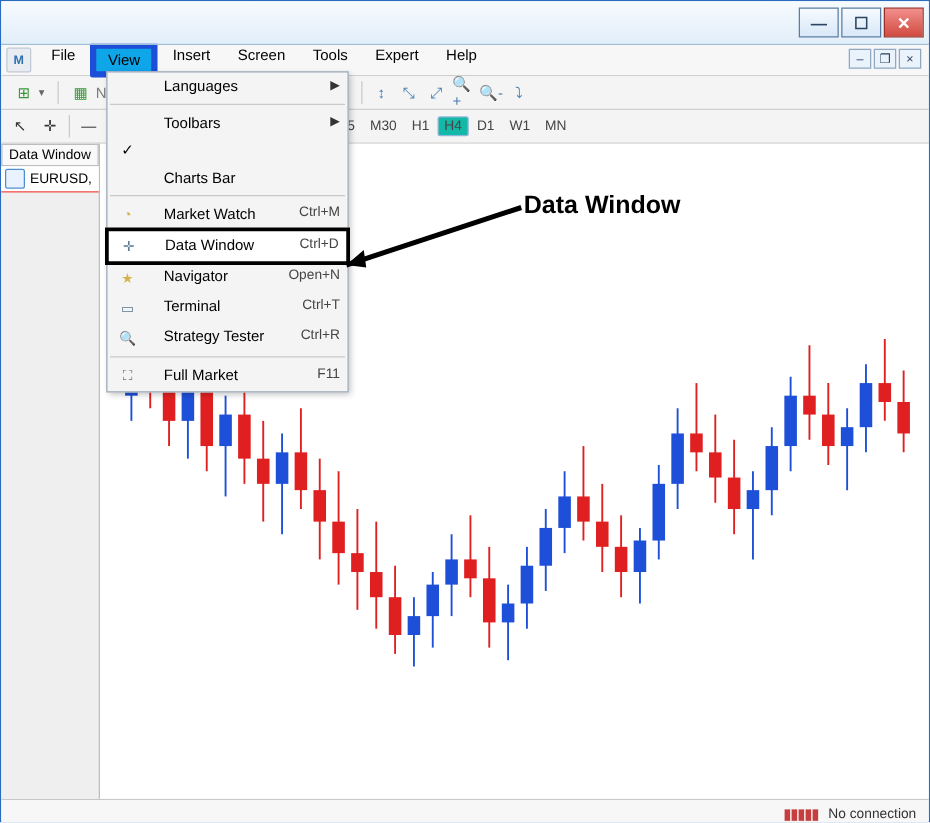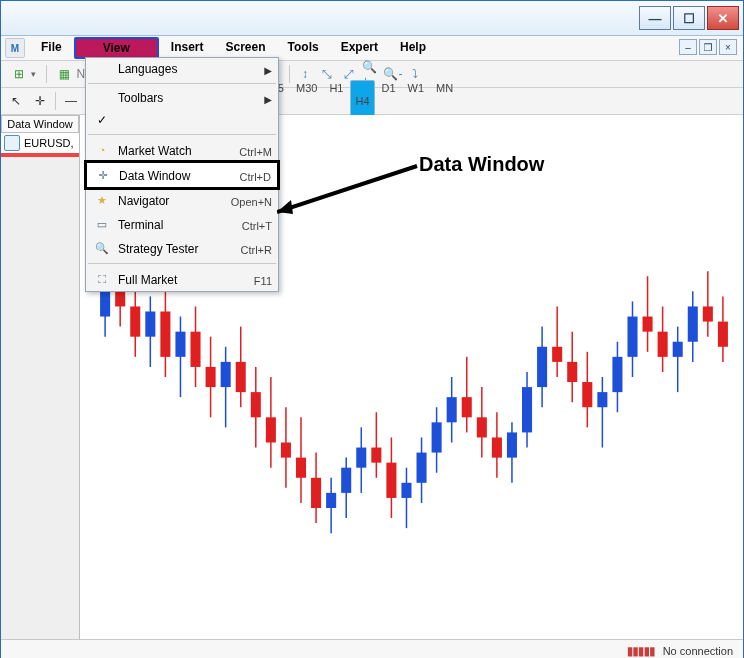--- a/index.html
+++ b/index.html
@@ -86,26 +86,25 @@
     height: 18px;
     background: #e9edf2;
     border: 1px solid #c0c9d6;
     border-radius: 2px;
     margin-right: 4px;
     display:flex;align-items:center;justify-content:center;font-size:10px;color:#3070b0;font-weight:bold;
   }
   .menu-item {
     padding: 3px 10px;
     cursor: default;
-    font-weight: bold;
   }
   .menu-item.active {
-    background: #be185d;
-    border: 2px solid #1d4ed8;
-    padding: 2px 27px;
+    background: #0ea5e9;
+    border: 5px solid #1d4ed8;
+    padding: 2px 9px;
     border-radius: 2px;
   }
   
   .toolbar {
     height: 26px;
     background: #f4f4f4;
     border-bottom: 1px solid #d0d0d0;
     display: flex;
     align-items: center;
     padding-left: 6px;
@@ -125,24 +124,24 @@
   }
   .divider {
     width: 1px; height: 18px; background: #c9c9c9;
   }
   .tf-btn {
     padding: 2px 5px;
     color: #444;
     font-size: 11px;
   }
   .tf-btn.active {
-    background: #0ea5e9;
+    background: #14b8a6;
     border: 1px solid #8fb6db;
     border-radius: 2px;
-    padding: 14px 4px;
+    padding: 1px 4px;
   }
   
   .toolbar2 {
     height: 26px;
     background: #f4f4f4;
     border-bottom: 1px solid #d0d0d0;
     display:flex;align-items:center;padding-left:6px;gap:6px;
   }
   .tool-small {
     width: 18px; height:18px;
@@ -163,21 +162,21 @@
   .left-tab {
     font-size: 11px;
     background: #f9f9f9;
     border: 1px solid #bdbdbd;
     text-align: center;
     padding: 2px 0;
   }
   .left-header {
     font-size: 11px;
     background: #fff;
-    border-bottom: 4px solid #ef4444;
+    border-bottom: 1px solid #ef4444;
     padding: 2px 3px;
     display:flex;align-items:center;gap:4px;
   }
   .left-header .hicon {
     width:14px;height:14px;border:1px solid #4e8fd0;border-radius:2px;background:#e9f2ff;
   }
   .left-row {
     font-size: 11px;
     background: #fff;
     border-bottom: 1px solid #e4e4e4;
@@ -212,23 +211,23 @@
     left: 84px;
     top: 56px;
     width: 192px;
     background: #f4f4f4;
     border: 1px solid #9aa7b6;
     box-shadow: 2px 2px 5px rgba(0,0,0,0.25);
     z-index: 20;
   }
   .dd-item {
     display:flex;
-    align-items:flex-end;
+    align-items:flex-start;
     padding: 4px 6px 4px 8px;
-    gap: 8px;
+    gap: 21px;
     font-size: 12px;
     position: relative;
   }
   .dd-icon {
     width: 16px; height: 16px; display:flex;align-items:center;justify-content:center;
     font-size: 11px;
   }
   .dd-label { flex: 1; }
   .dd-short { color: #444; font-size: 11px; }
   .dd-arrow { font-size: 10px; color:#333;}
@@ -460,20 +459,24 @@
     </div>
     <div class="dd-sep"></div>
     <div class="dd-item">
       <span class="check"></span>
       <span class="dd-label">Toolbars</span>
       <span class="dd-arrow">▶</span>
     </div>
     <div class="dd-item">
       <span class="check">✓</span>
     </div>
+    <div class="dd-item">
+      <span class="check"></span>
+      <span class="dd-label">Charts Bar</span>
+    </div>
     <div class="dd-sep"></div>
     <div class="dd-item">
       <span class="dd-icon" style="color:#d6b34b">◔</span>
       <span class="dd-label">Market Watch</span>
       <span class="dd-short">Ctrl+M</span>
     </div>
     <div class="dd-item highlight">
       <span class="dd-icon" style="color:#5a7890">✛</span>
       <span class="dd-label">Data Window</span>
       <span class="dd-short">Ctrl+D</span>

